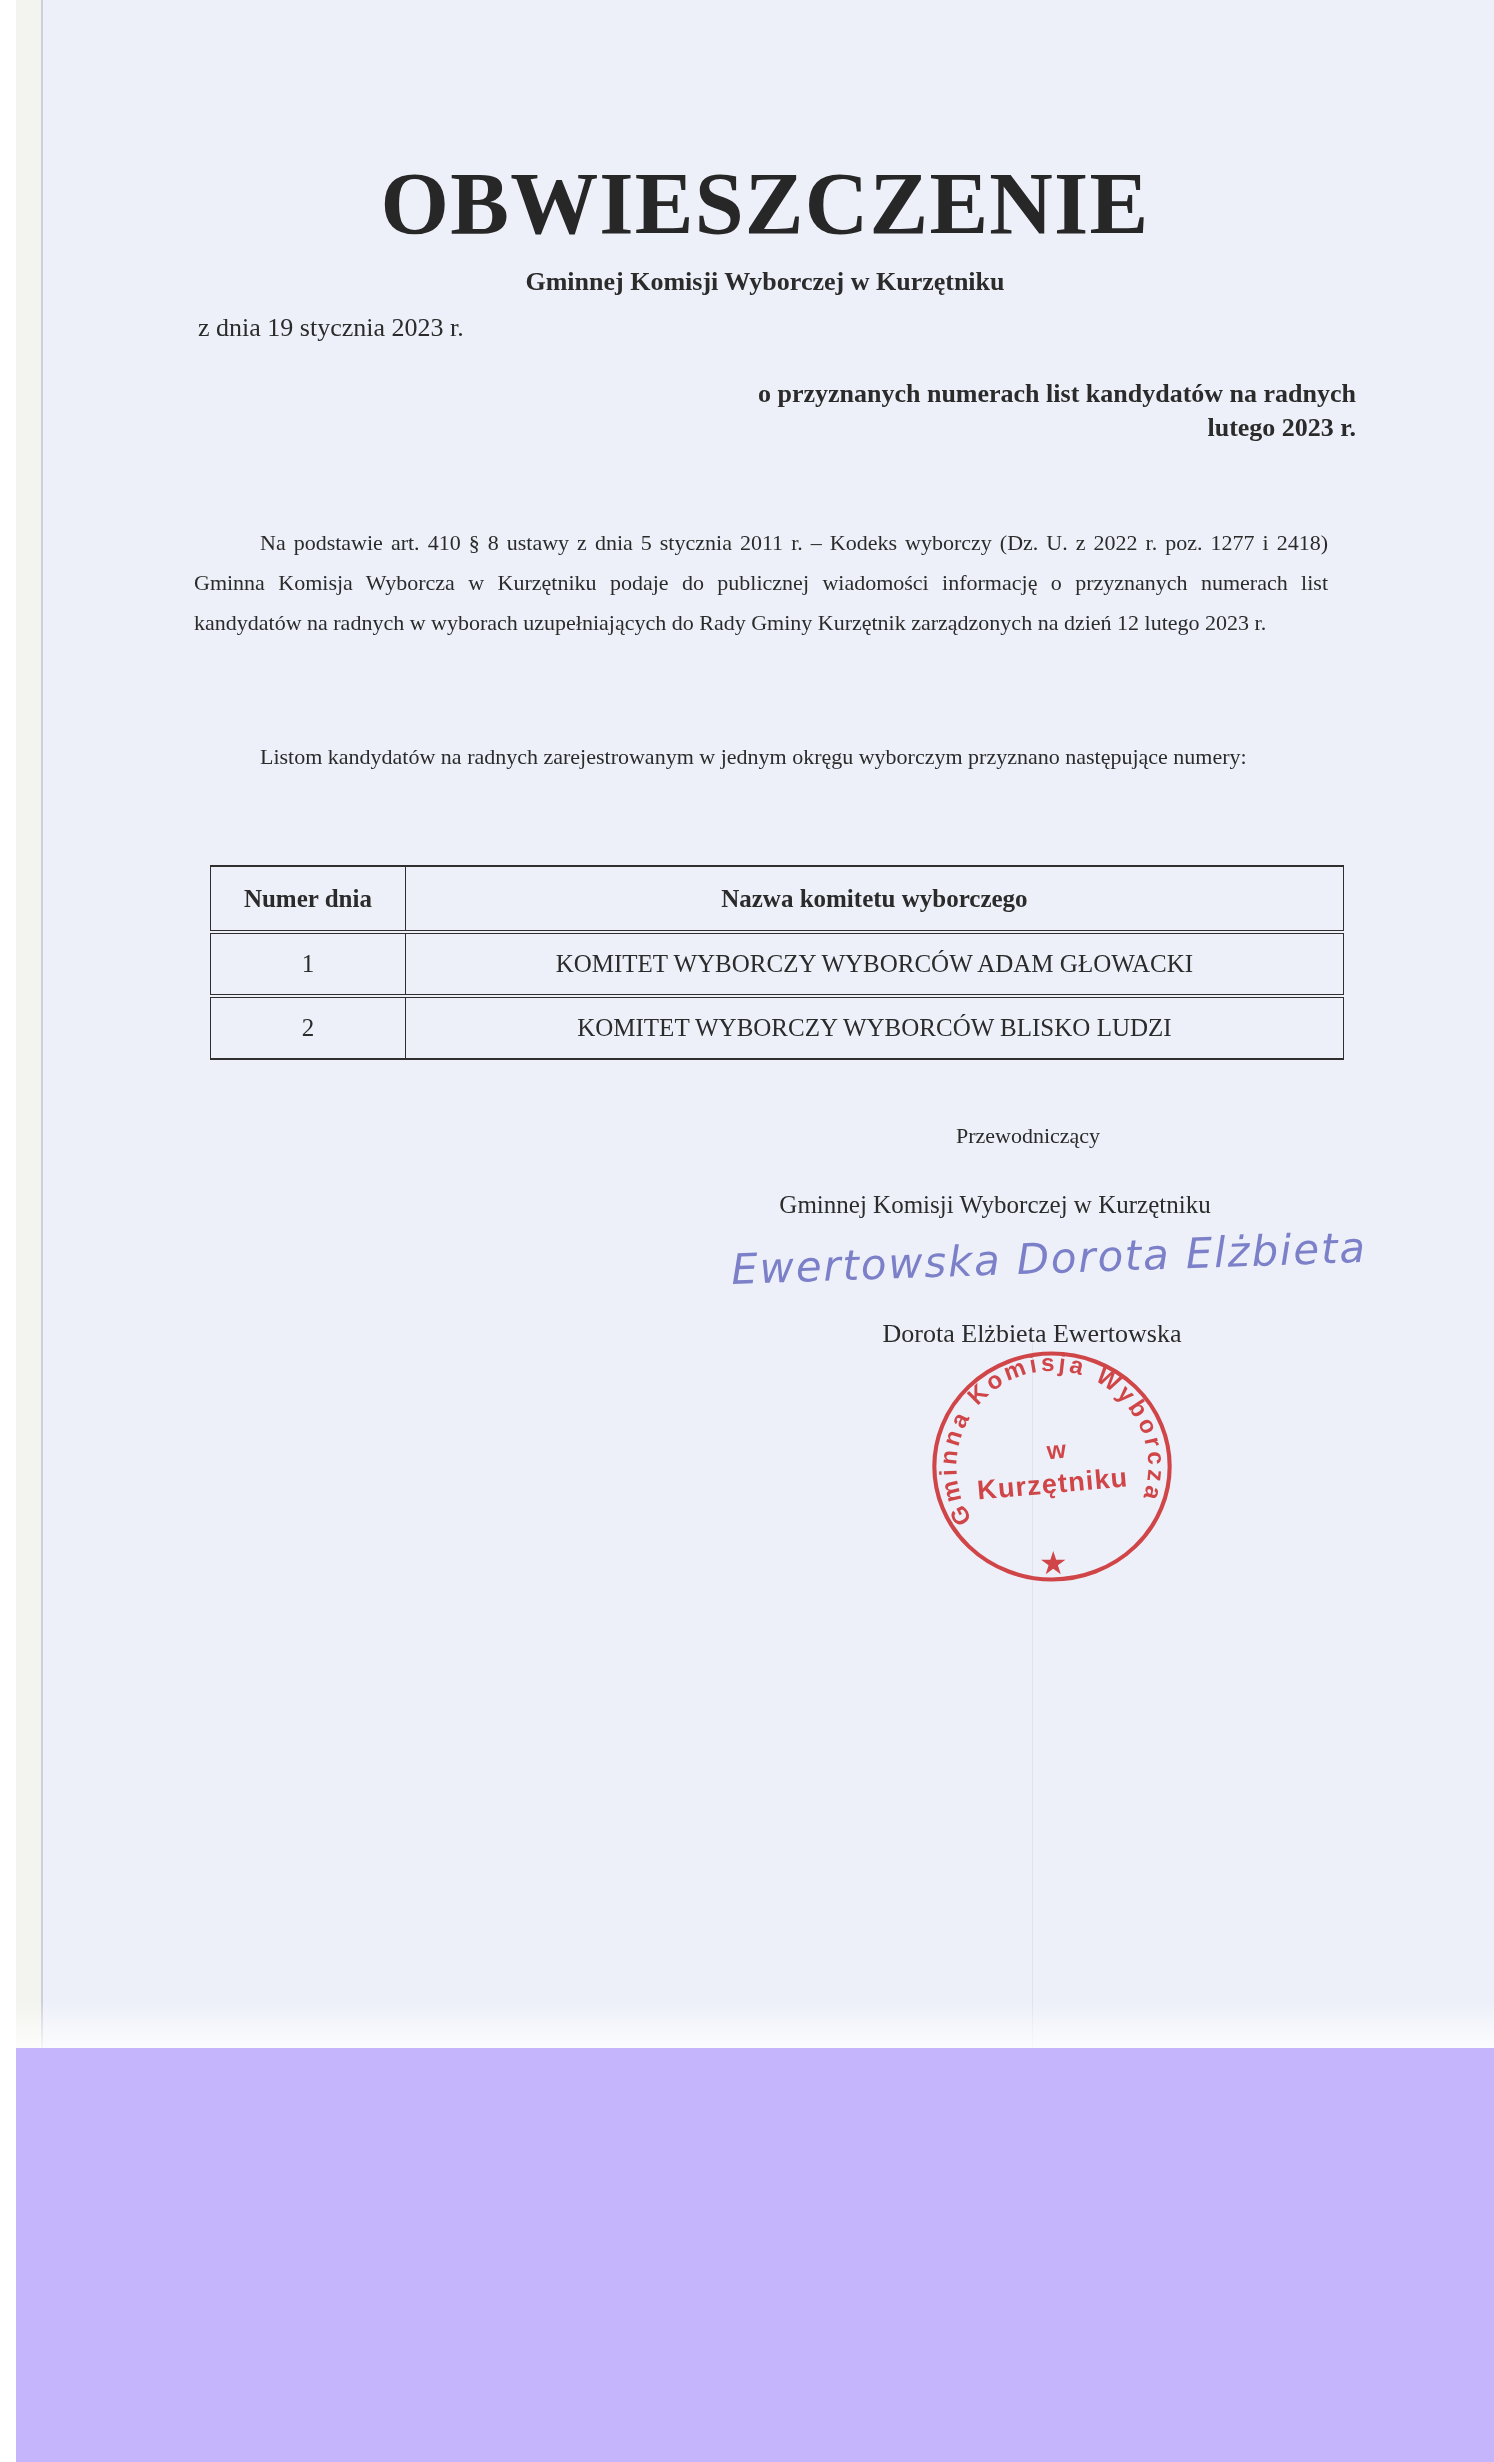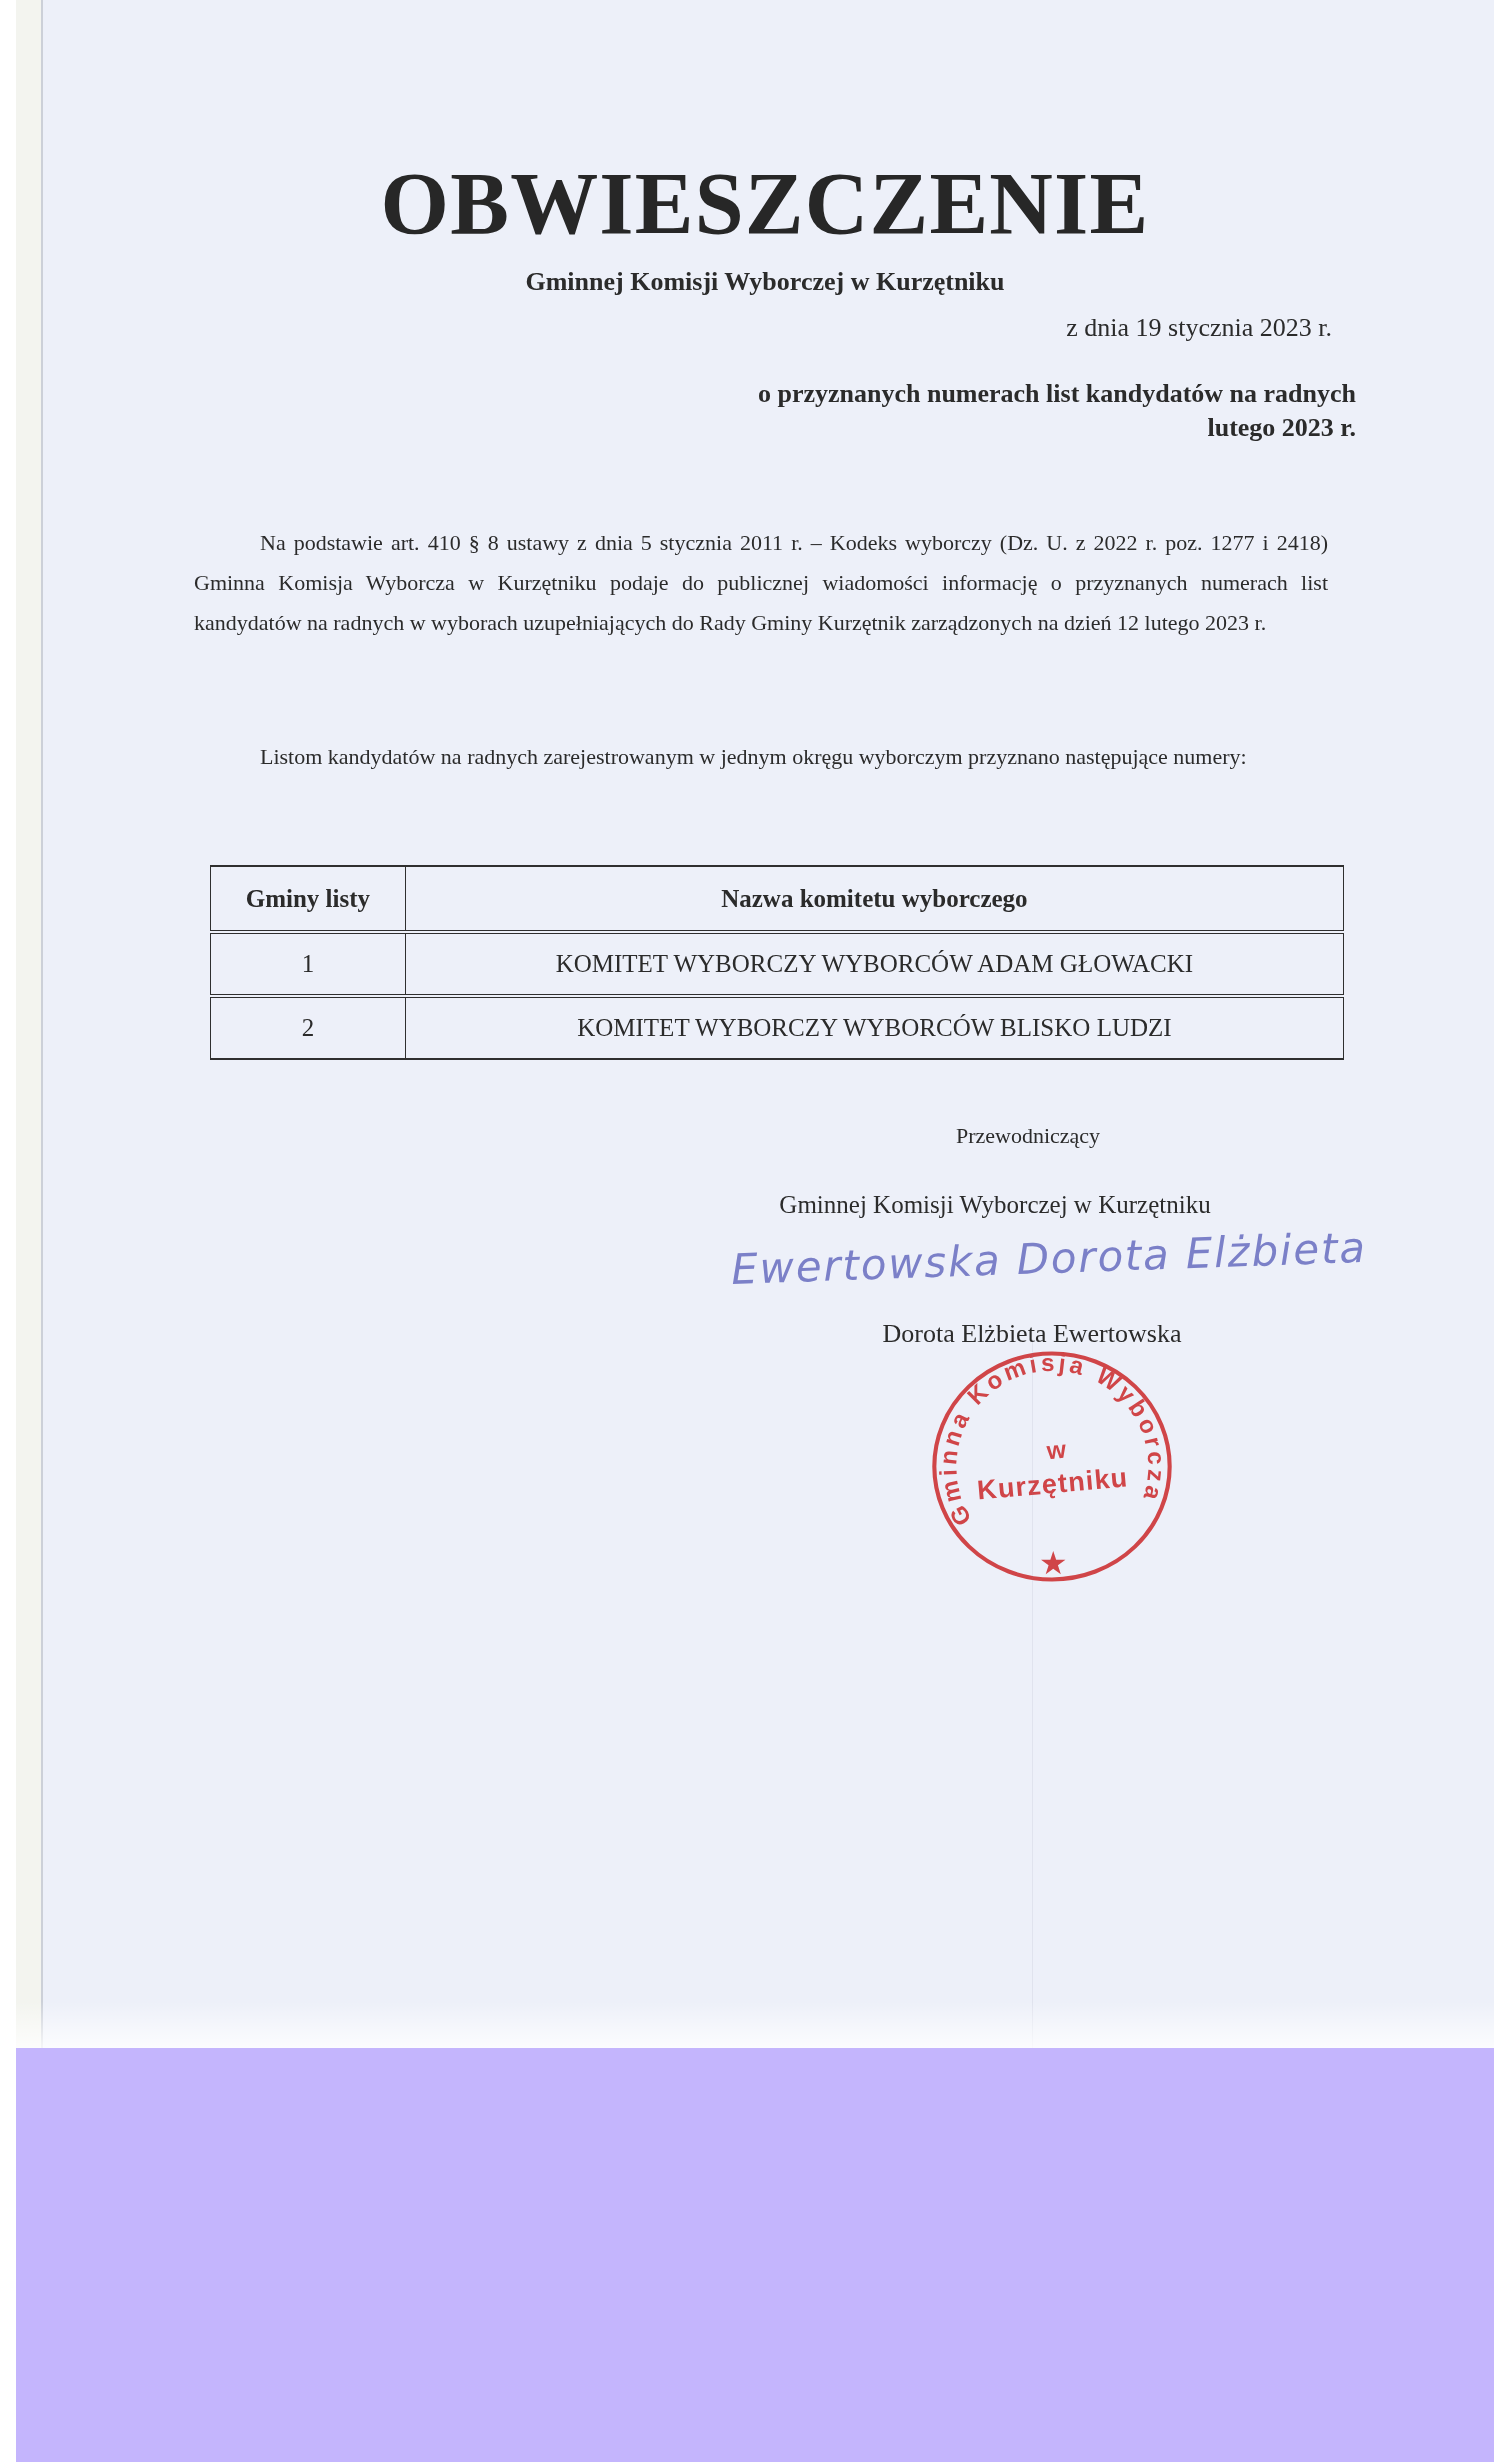--- a/index.html
+++ b/index.html
@@ -11,21 +11,21 @@
   .edge-right{position:absolute;left:1479px;top:0;width:15.3px;height:2048px;background:#eff0e9;}
   .page-edge-line{position:absolute;left:25px;top:0;width:1.8px;height:2048px;background:#ccd0d8;}
   .scan-bottom-fade{position:absolute;left:0;top:2001px;width:1494px;height:47px;
           background:linear-gradient(to bottom, rgba(255,255,255,0), rgba(255,255,255,.8));}
   .scan-vline{position:absolute;left:1016px;top:1339px;width:1.2px;height:709px;background:rgba(130,140,165,.12);}
 
   .doc-title{position:absolute;left:182px;top:157px;width:1134px;text-align:center;
           font-size:88px;line-height:94px;font-weight:bold;letter-spacing:1.2px;color:#272727;}
   .issuer{position:absolute;left:182px;top:266px;width:1134px;text-align:center;
           font-size:26px;line-height:31px;font-weight:bold;}
-  .dateline{position:absolute;left:182px;top:312px;width:1134px;text-align:right;
+  .dateline{position:absolute;left:182px;top:312px;width:1134px;text-align:left;
           font-size:26px;line-height:31px;}
   .subject{position:absolute;left:159px;top:377px;width:1181px;text-align:right;
           font-size:26px;line-height:34px;font-weight:bold;}
   .para{position:absolute;left:178px;width:1134px;font-size:22px;line-height:40px;
           text-align:justify;text-indent:66px;}
   .para1{top:523px;}
   .para2{top:737px;}
 
   table.committees{position:absolute;left:194px;top:865px;width:1134px;border-collapse:collapse;
           font-size:25px;color:#2b2b2b;}
@@ -72,21 +72,21 @@
       <div>o przyznanych numerach list kandydatów na radnych</div>
       <div>lutego 2023 r.</div>
     </div>
 
     <div class="para para1">Na podstawie art. 410 § 8 ustawy z dnia 5 stycznia 2011 r. – Kodeks wyborczy (Dz. U. z 2022 r. poz. 1277 i 2418) Gminna Komisja Wyborcza w Kurzętniku podaje do publicznej wiadomości informację o przyznanych numerach list kandydatów na radnych w wyborach uzupełniających do Rady Gminy Kurzętnik zarządzonych na dzień 12 lutego 2023 r.</div>
     <div class="para para2">Listom kandydatów na radnych zarejestrowanym w jednym okręgu wyborczym przyznano następujące numery:</div>
 
     <table class="committees">
       <thead>
         <tr>
-          <th class="col-num">Gminy listy</th>
+          <th class="col-num">Numer dnia</th>
           <th>Nazwa komitetu wyborczego</th>
         </tr>
       </thead>
       <tbody>
         <tr class="row-1">
           <td>1</td>
           <td>KOMITET WYBORCZY WYBORCÓW ADAM GŁOWACKI</td>
         </tr>
         <tr class="row-2">
           <td>2</td>

